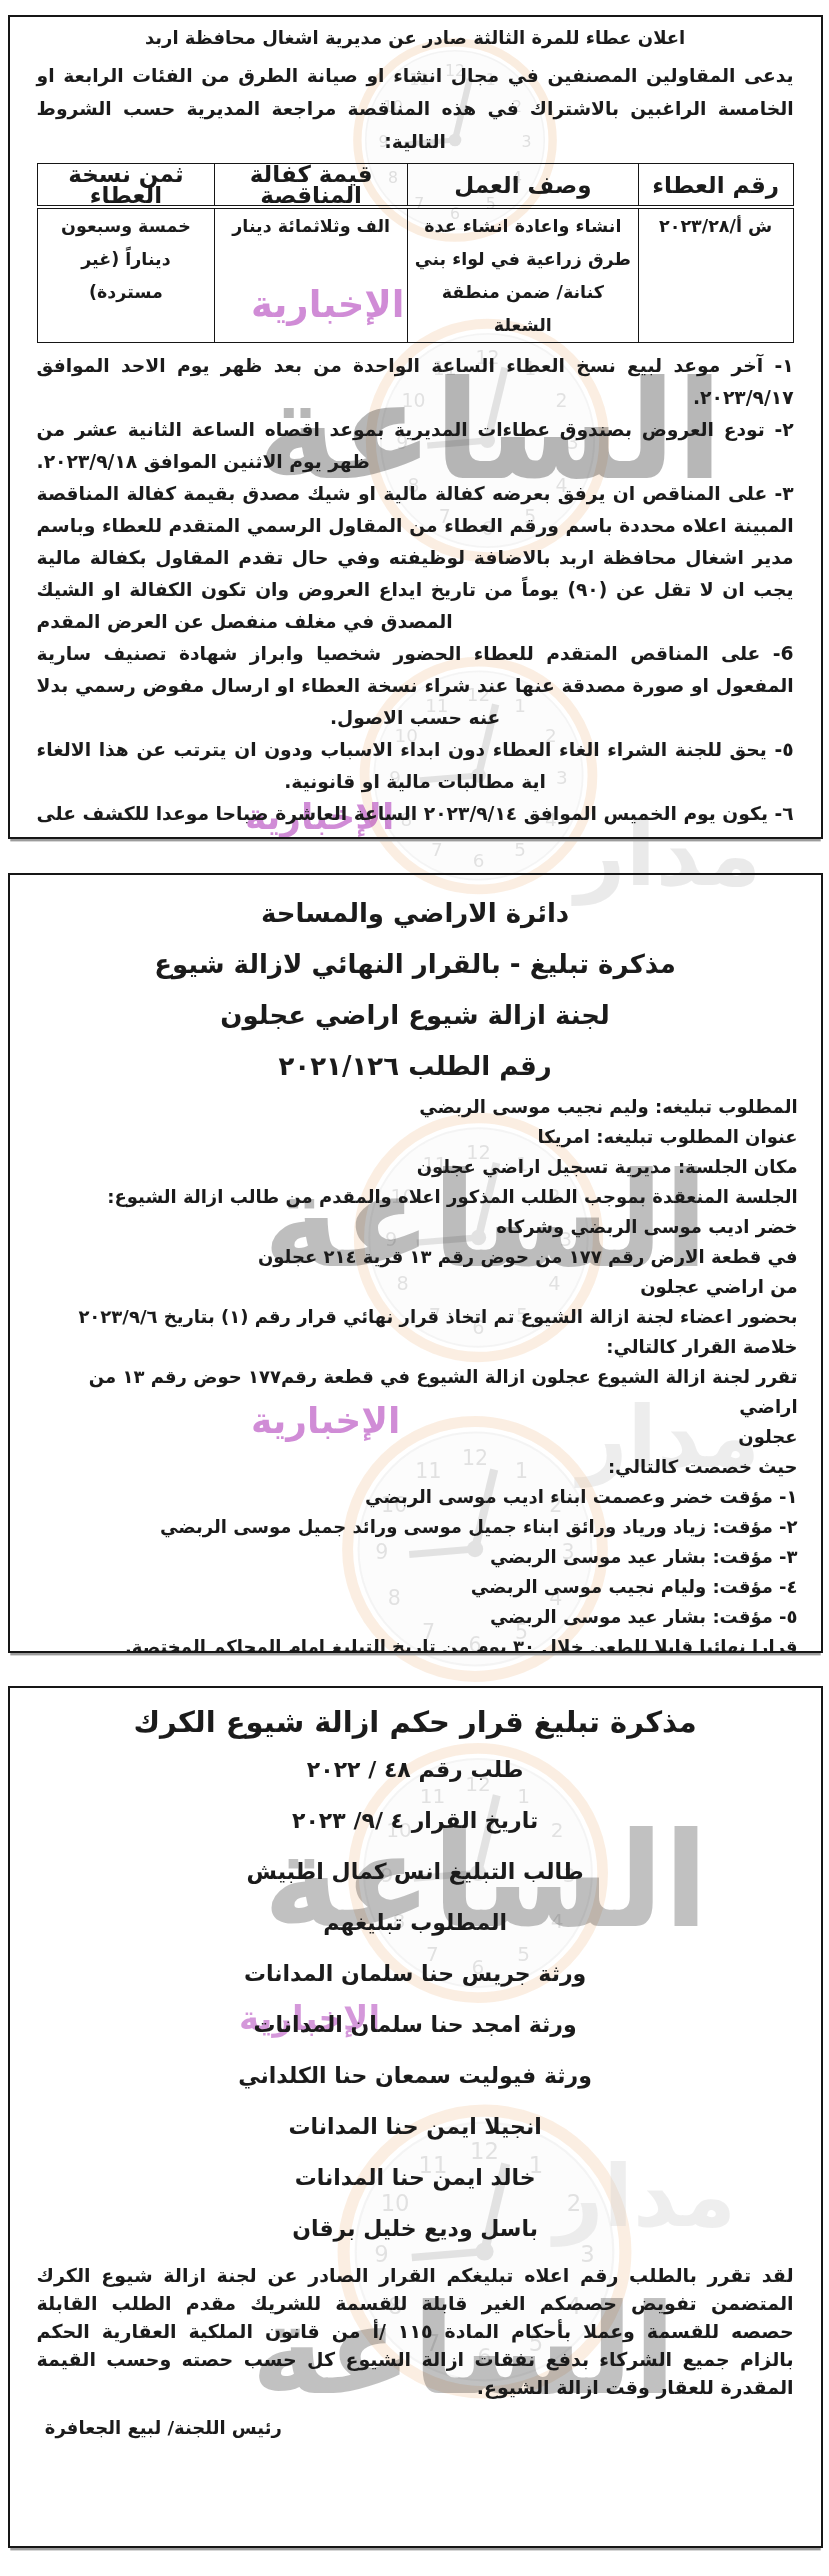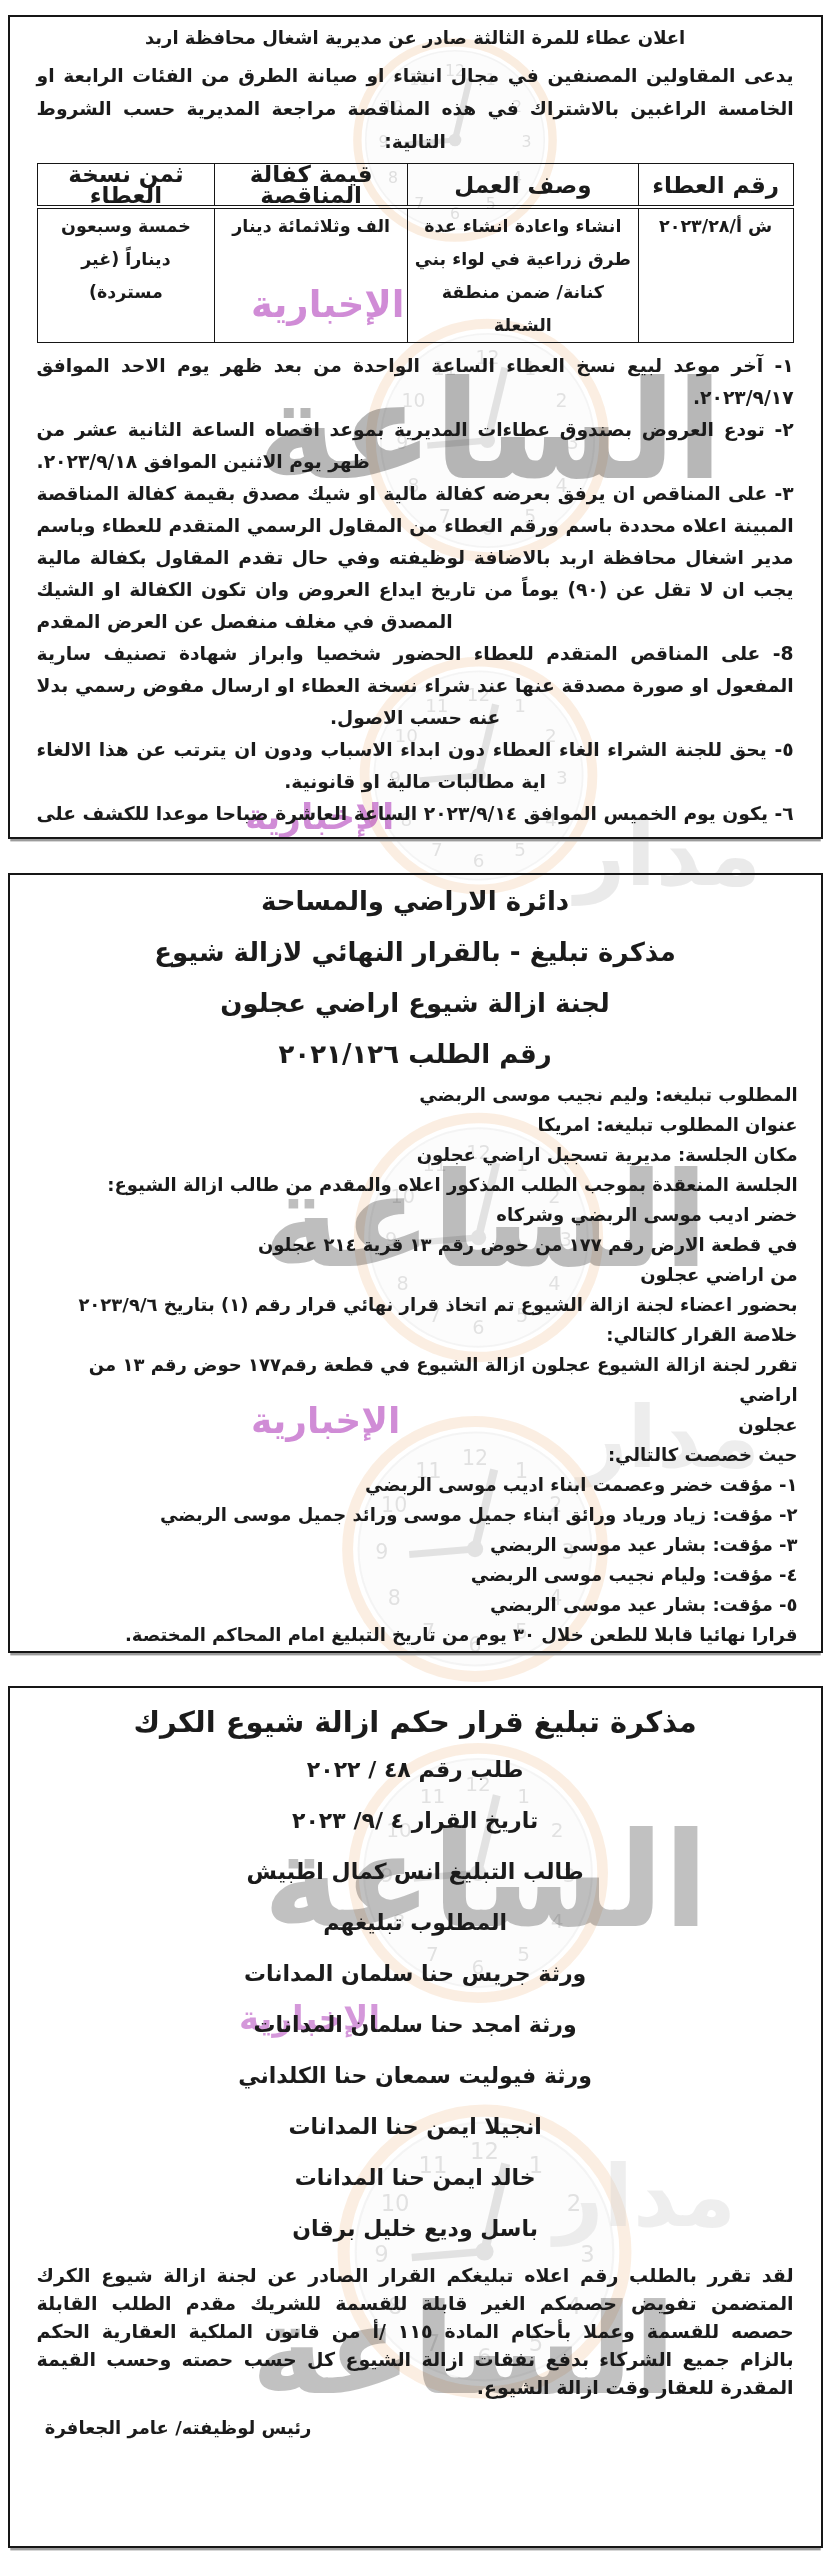--- a/index.html
+++ b/index.html
@@ -20,21 +20,21 @@
   .wm-script { font-weight: 700; color: #000000; line-height: 1; letter-spacing: -1.8px; }
 
   
   section {
     position: absolute; left: 7.6px; width: 815px;
     border: 2.9px solid #161616; background: transparent;
     z-index: 2; direction: rtl; overflow: hidden;
     box-shadow: 0 4.7px 0 -2.3px #9c9c9c;
   }
   #box1 { top: 14.6px;   height: 824px; padding: 5.8px 27px 0; }
-  #box2 { top: 873px; height: 780px; padding: 1px 23px 0; }
+  #box2 { top: 873px; height: 780px; padding: 13px 23px 0; }
   #box3 { top: 1686px; height: 862px; padding: 13px 27px 0; }
 
   
   .t-title { font-size: 18px; line-height: 31.5px; font-weight: 700; text-align: center; margin: 0; }
   .intro   { font-size: 18.7px; line-height: 33px; font-weight: 700; text-align: justify; text-align-last: center; margin: 4.7px 0 0; }
 
   table { width: 100%; border-collapse: collapse; table-layout: fixed; margin-top: 5.8px; }
   th, td { border: 1.8px solid #161616; font-weight: 700; text-align: center; padding: 0 4.7px; }
   th { font-size: 23px; height: 39px; vertical-align: middle; line-height: 20.4px; border-bottom: 4.1px double #161616; }
   td { font-size: 17.5px; line-height: 33px; height: 105px; vertical-align: top; padding-top: 1px; }
@@ -144,21 +144,21 @@
           <td>الف وثلاثمائة دينار</td>
           <td>خمسة وسبعون ديناراً (غير مستردة)</td>
         </tr>
       </tbody>
     </table>
 
     <div class="conds">
       <p class="cond">١- آخر موعد لبيع نسخ العطاء الساعة الواحدة من بعد ظهر يوم الاحد الموافق ٢٠٢٣/٩/١٧.</p>
       <p class="cond ll">٢- تودع العروض بصندوق عطاءات المديرية بموعد اقصاه الساعة الثانية عشر من ظهر يوم الاثنين الموافق ٢٠٢٣/٩/١٨.</p>
       <p class="cond ll">٣- على المناقص ان يرفق بعرضه كفالة مالية او شيك مصدق بقيمة كفالة المناقصة المبينة اعلاه محددة باسم ورقم العطاء من المقاول الرسمي المتقدم للعطاء وباسم مدير اشغال محافظة اربد بالاضافة لوظيفته وفي حال تقدم المقاول بكفالة مالية يجب ان لا تقل عن (٩٠) يوماً من تاريخ ايداع العروض وان تكون الكفالة او الشيك المصدق في مغلف منفصل عن العرض المقدم</p>
-      <p class="cond lc">8- على المناقص المتقدم للعطاء الحضور شخصيا وابراز شهادة تصنيف سارية المفعول او صورة مصدقة عنها عند شراء نسخة العطاء او ارسال مفوض رسمي بدلا عنه حسب الاصول.</p>
+      <p class="cond lc">6- على المناقص المتقدم للعطاء الحضور شخصيا وابراز شهادة تصنيف سارية المفعول او صورة مصدقة عنها عند شراء نسخة العطاء او ارسال مفوض رسمي بدلا عنه حسب الاصول.</p>
       <p class="cond lc">٥- يحق للجنة الشراء الغاء العطاء دون ابداء الاسباب ودون ان يترتب عن هذا الالغاء اية مطالبات مالية او قانونية.</p>
       <p class="cond lc">٦- يكون يوم الخميس الموافق ٢٠٢٣/٩/١٤ الساعة العاشرة صباحا موعدا للكشف على المواقع والانطلاق من مكتب اشغال لواء بني كنانة.</p>
 
     </div>
 
   </section>
 
   <section id="box2">
     <h2 class="h2l">دائرة الاراضي والمساحة</h2>
     <h2 class="h2l">مذكرة تبليغ - بالقرار النهائي لازالة شيوع</h2>
@@ -193,17 +193,17 @@
     <div class="hl">تاريخ القرار ٤ /٩/ ٢٠٢٣</div>
     <div class="hl">طالب التبليغ انس كمال اطبيش</div>
     <div class="hl">المطلوب تبليغهم</div>
     <div class="hl">ورثة جريس حنا سلمان المدانات</div>
     <div class="hl">ورثة امجد حنا سلمان المدانات</div>
     <div class="hl">ورثة فيوليت سمعان حنا الكلداني</div>
     <div class="hl">انجيلا ايمن حنا المدانات</div>
     <div class="hl">خالد ايمن حنا المدانات</div>
     <div class="hl">باسل وديع خليل برقان</div>
     <p class="k-body">لقد تقرر بالطلب رقم اعلاه تبليغكم القرار الصادر عن لجنة ازالة شيوع الكرك المتضمن تفويض حصصكم الغير قابلة للقسمة للشريك مقدم الطلب القابلة حصصه للقسمة وعملا بأحكام المادة ١١٥ /أ من قانون الملكية العقارية الحكم بالزام جميع الشركاء بدفع نفقات ازالة الشيوع كل حسب حصته وحسب القيمة المقدرة للعقار وقت ازالة الشيوع.</p>
-    <div class="sig3">رئيس لوظيفته/ عامر الجعافرة</div>
+    <div class="sig3">رئيس اللجنة/ لبيع الجعافرة</div>
   </section>
 
 </div>
 
 
 </body></html>

